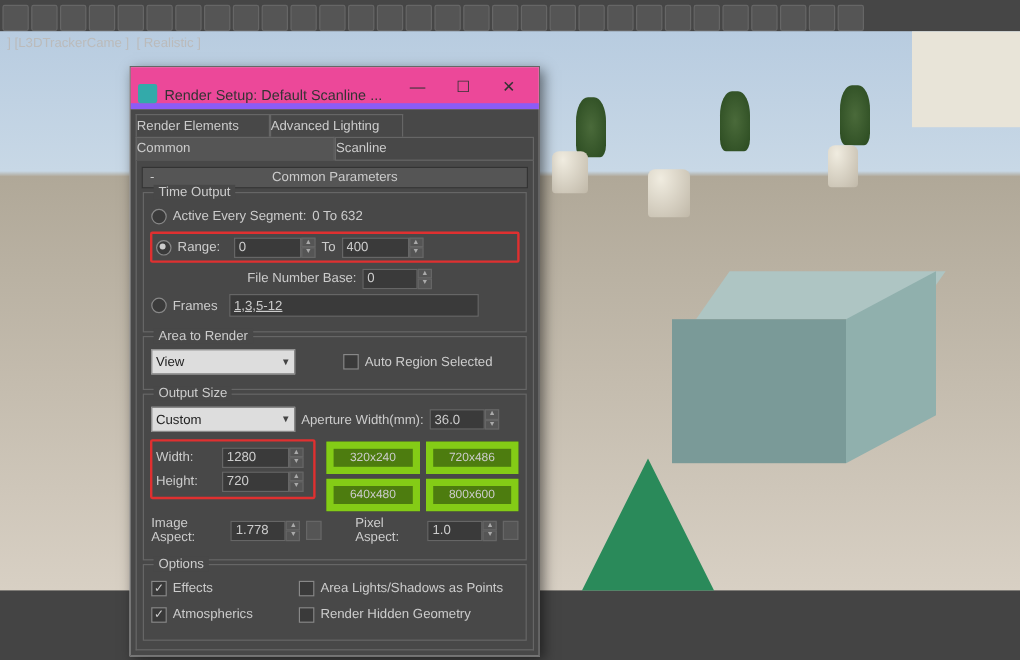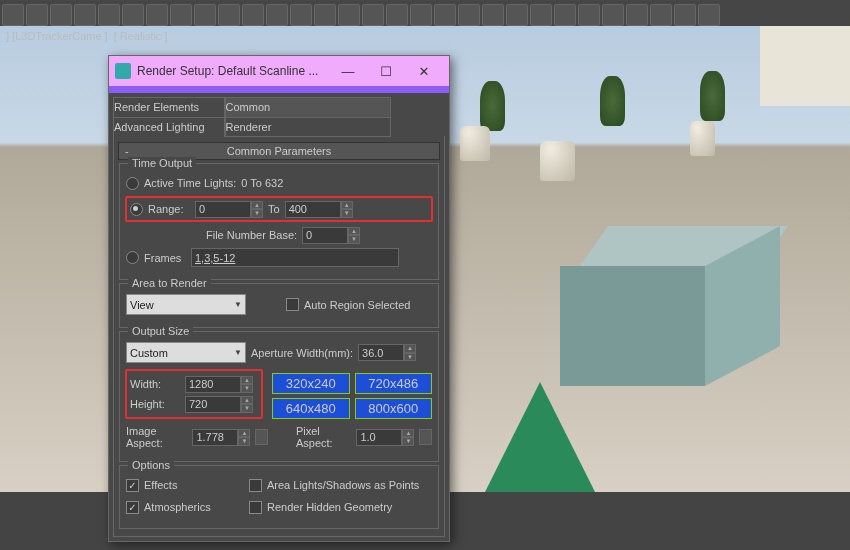--- a/index.html
+++ b/index.html
@@ -11,21 +11,21 @@
 .cube .side{position:absolute;top:40px;left:145px;width:75px;height:120px;background:#90b0ad;transform:skewY(-28deg);transform-origin:top left}
 .cone{position:absolute;bottom:-30px;left:470px;width:0;height:0;border-left:70px solid transparent;border-right:70px solid transparent;border-bottom:140px solid #2a8a5a}
 .bollard{position:absolute;width:30px;height:35px;background:radial-gradient(ellipse at 30% 20%,#f0ece0,#c0b8a8);border-radius:6px 6px 3px 3px}
 .tree{position:absolute;width:25px;height:50px;background:radial-gradient(ellipse,#4a6a3a,#2a4a20);border-radius:40% 40% 20% 20%}
 .bldg{position:absolute;background:#e8e4d8;top:0}
 .toolbar{position:absolute;top:0;left:0;right:0;height:25px;background:#464646;border-bottom:1px solid #2a2a2a;display:flex;gap:2px;padding:2px;align-items:center}
 .tb-btn{width:20px;height:20px;background:#555;border:1px solid #666;border-radius:2px}
 .vp-label{position:absolute;top:30px;left:6px;font-size:11px;color:#bbb}
 .vp-label span{margin-right:6px}
 .dialog{position:absolute;top:55px;left:108px;width:340px;background:#f0f0f0;border:1px solid #666;box-shadow:3px 3px 10px rgba(0,0,0,.5)}
-.titlebar{height:30px;background:#f0abfc;display:flex;align-items:center;padding:0 6px;color:#333;font-size:12px;border-bottom:7px solid #8b5cf6}
+.titlebar{height:30px;background:#ec4899;display:flex;align-items:flex-end;padding:0 6px;color:#333;font-size:12px;border-bottom:5px solid #8b5cf6}
 .titlebar .ico{width:16px;height:16px;background:#3aa;margin-right:6px;border-radius:2px}
 .titlebar .sp{flex:1}
 .titlebar .wbtn{width:38px;height:28px;display:flex;align-items:center;justify-content:center;color:#333;font-size:13px;font-family:Arial}
 .dlg-body{background:#484848;padding:4px;color:#ccc}
 .tabs{display:flex;flex-wrap:wrap}
 .tab{background:#484848;border:1px solid #666;padding:3px 0;font-size:11px;cursor:pointer}
 .tab.row1{width:33%;border-bottom:none}
 .tab.row2{width:49.4%;border-top:1px solid #666}
 .tab.active{background:#555;border-bottom:1px solid #555}
 .panel{border:1px solid #666;border-top:none;margin-top:-1px;padding:4px 2px}
@@ -40,21 +40,21 @@
 .chk.on::after{content:"✓"}
 .lbl{font-size:11px}
 .spinner{display:inline-flex;align-items:stretch;height:17px}
 .spinner input{width:48px;background:#3a3a3a;border:1px solid #666;color:#ccc;font-size:11px;padding:0 3px;height:15px}
 .spinner input.w38{width:38px}
 .spin-btns{display:flex;flex-direction:column;width:12px}
 .spin-btns div{flex:1;background:#555;border:1px solid #666;font-size:6px;line-height:6px;text-align:center;color:#aaa}
 .txt-input{background:#3a3a3a;border:1px solid #666;color:#ccc;font-size:11px;padding:1px 3px;height:15px}
 .select{background:#ddd;border:1px solid #888;color:#222;font-size:11px;padding:1px 3px;height:17px;display:flex;align-items:center;justify-content:space-between}
 .select .arr{font-size:8px;color:#444}
-.preset-btn{flex:1;background:#1d4ed8;border:1px solid #84cc16;padding:2px 0;font-size:13px;text-align:center}
+.preset-btn{flex:1;background:#4d7c0f;border:6px solid #84cc16;padding:2px 0;font-size:10px;text-align:center}
 .lock-ico{width:12px;height:14px;display:inline-block;background:#555;border:1px solid #666}
 .hl{border:2px solid #e03030;border-radius:2px;padding:2px 3px;margin:2px -1px}
 </style>
 </head>
 <body>
 
 <div class="viewport">
   <div class="toolbar">
     <div class="tb-btn"></div>
       <div class="tb-btn"></div>
@@ -113,32 +113,32 @@
       <div class="ico"></div>
       <div>Render Setup: Default Scanline ...</div>
       <div class="sp"></div>
       <div class="wbtn">—</div>
       <div class="wbtn">☐</div>
       <div class="wbtn">✕</div>
     </div>
     <div class="dlg-body">
       <div class="tabs">
         <div class="tab row1">Render Elements</div>
+        <div class="tab row1">Advanced Lighting</div>
         <div class="tab row2 active">Common</div>
-        <div class="tab row1">Advanced Lighting</div>
-        <div class="tab row2">Renderer</div>
+        <div class="tab row2">Scanline</div>
       </div>
       <div class="panel">
         <div class="rollout-hdr"><span class="min">-</span><span>Common Parameters</span></div>
 
         <div class="group">
           <div class="group-title">Time Output</div>
           <div class="row">
             <div class="radio"></div>
-            <span class="lbl">Active Time Lights:</span>
+            <span class="lbl">Active Every Segment:</span>
             <span class="lbl">0 To 632</span>
           </div>
           <div class="hl">
           <div class="row" style="margin:0">
             <div class="radio on"></div>
             <span class="lbl" style="width:42px">Range:</span>
             <div class="spinner">
                   <input value="0" style="">
                   <div class="spin-btns">
                     <div>▲</div>
@@ -194,21 +194,21 @@
               </div>
             <span class="lbl">Aperture Width(mm):</span>
             <div class="spinner">
                 <input class="w38" value="36.0" style="">
                 <div class="spin-btns">
                   <div>▲</div>
                   <div>▼</div>
                 </div>
               </div>
           </div>
-          <div style="display:flex;gap:10px;align-items:center">
+          <div style="display:flex;gap:10px;align-items:flex-start">
             <div class="hl" style="flex:0 0 128px">
               <div class="row" style="margin:2px 0">
                   <span class="lbl" style="width:50px">Width:</span>
                   <div class="spinner">
                     <input value="1280" style="">
                     <div class="spin-btns">
                       <div>▲</div>
                       <div>▼</div>
                     </div>
                   </div>

